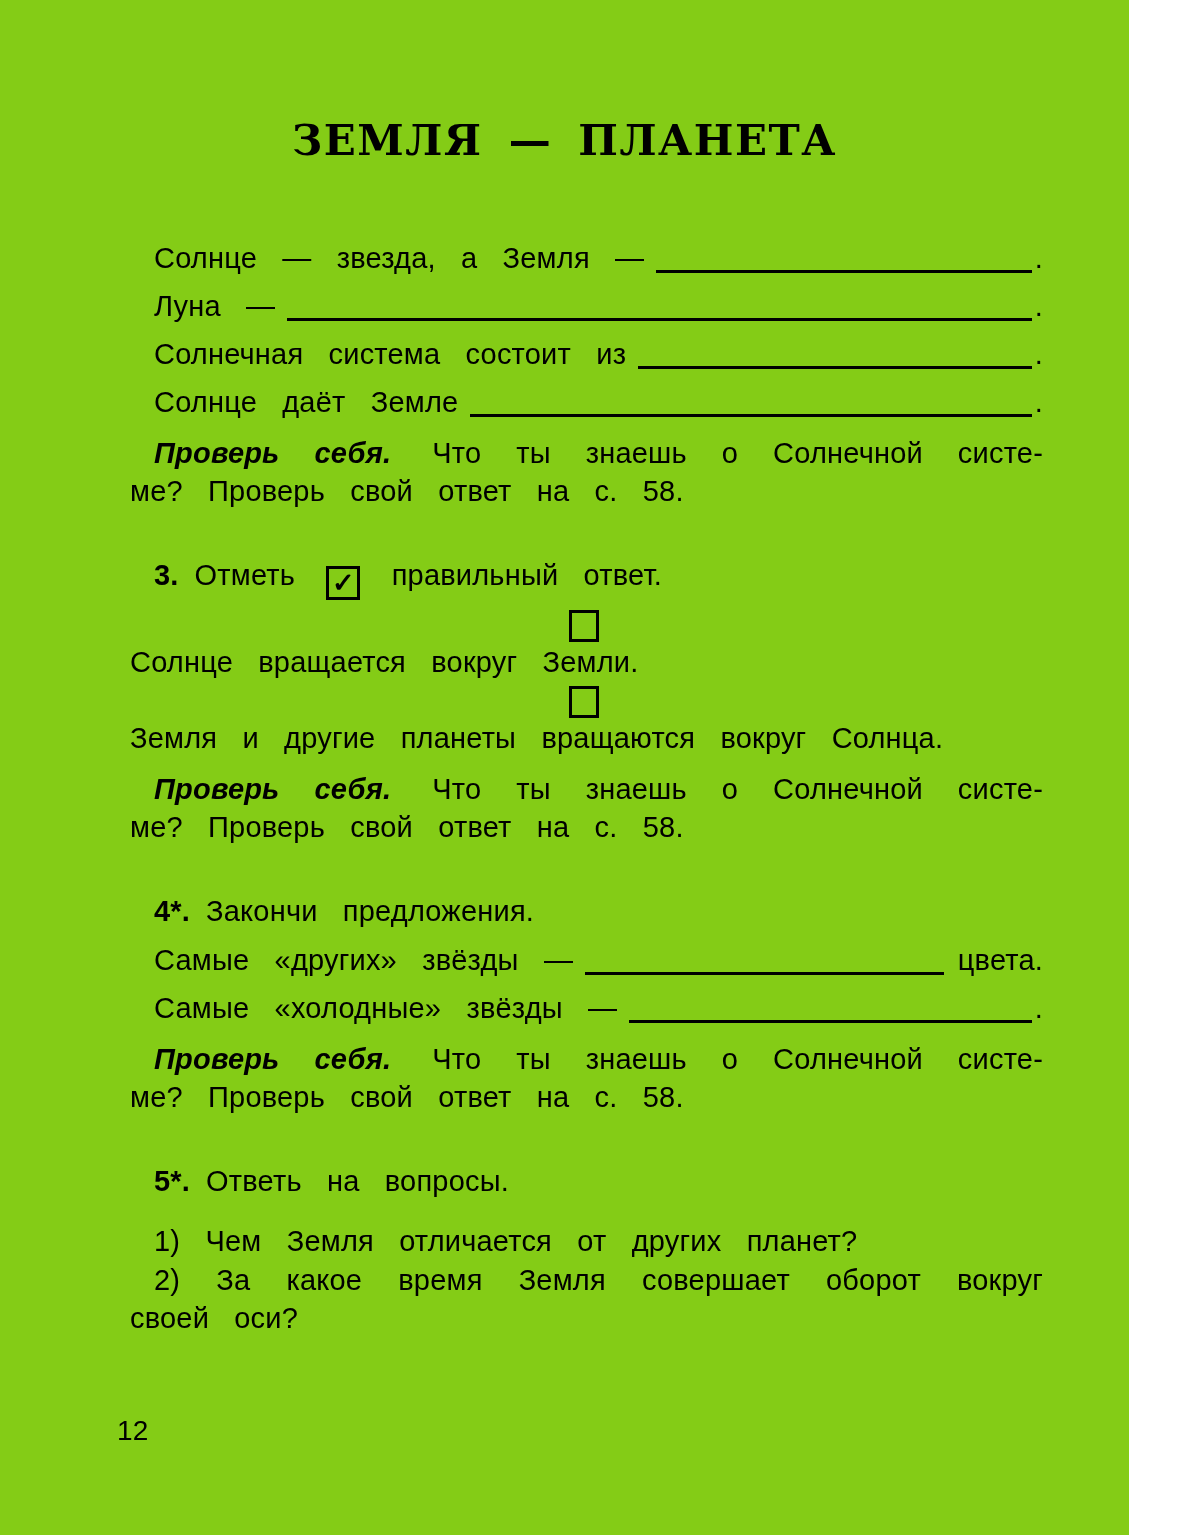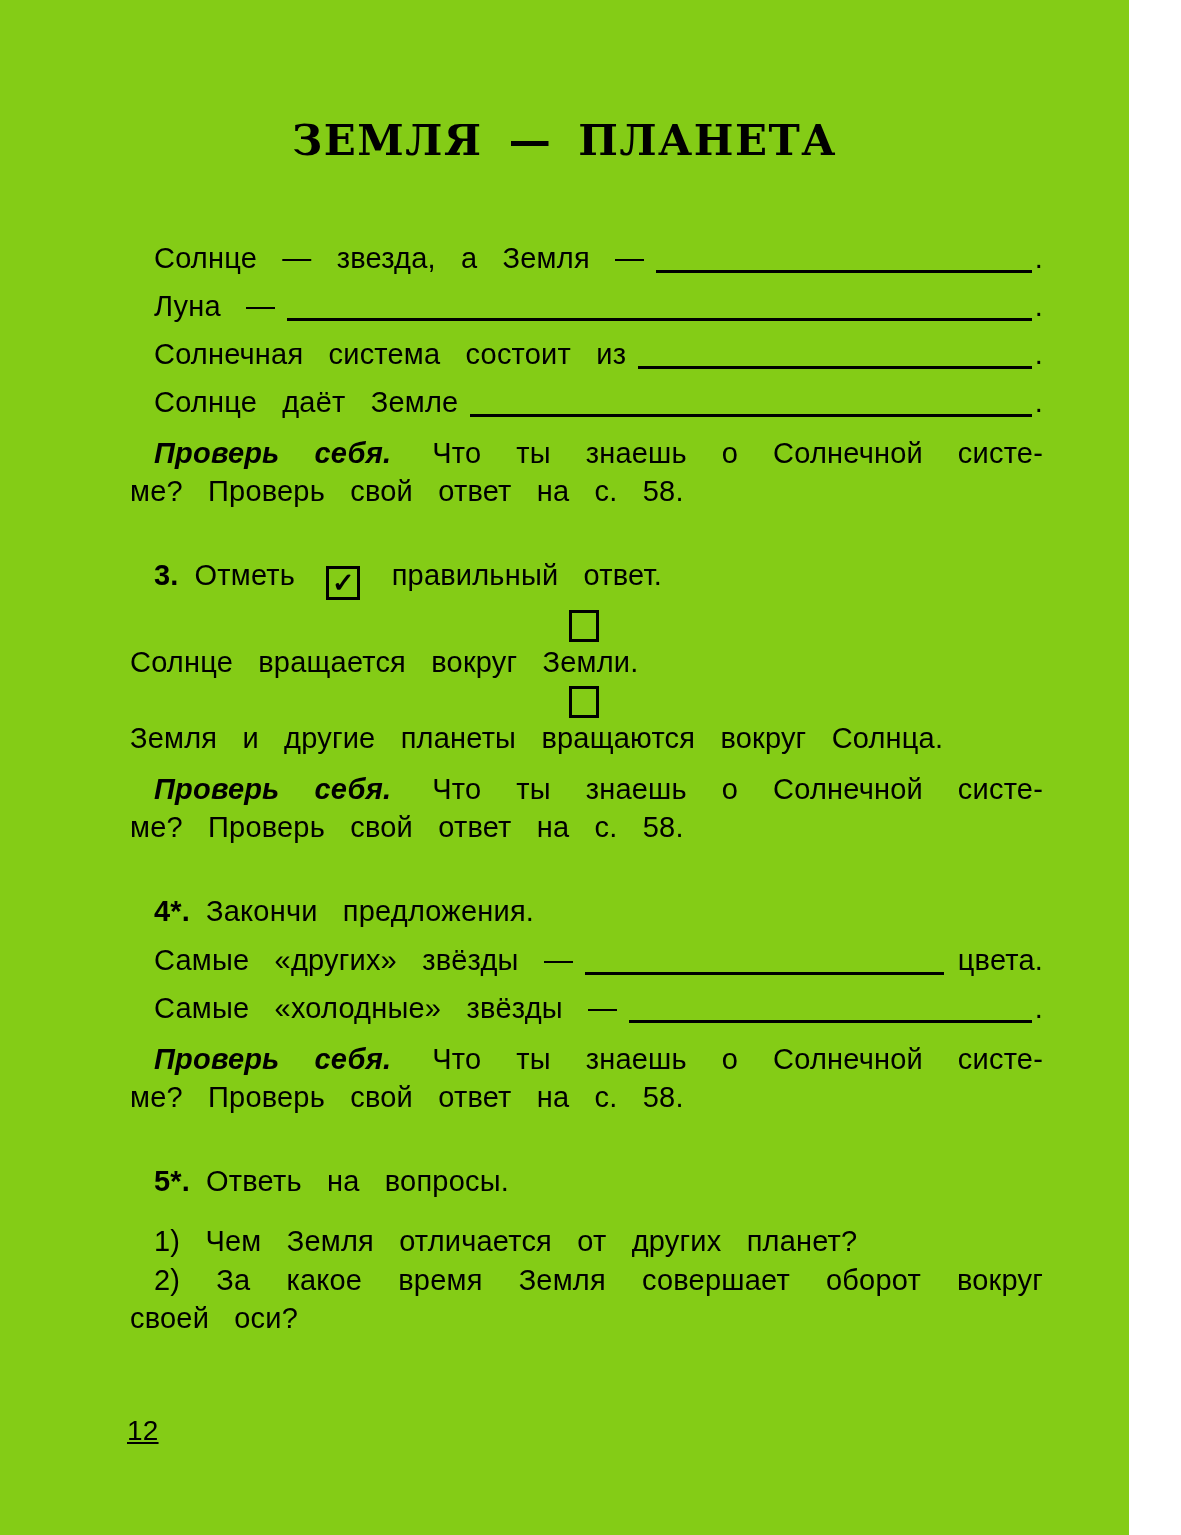--- a/index.html
+++ b/index.html
@@ -93,25 +93,24 @@
     flex-direction: column;
   }
   .option-row .cbox { flex: 0 0 auto; align-self: center; margin-right: 18px; margin-left: 13px; }
   .ex3-options { margin-top: 10px; }
 
   .questions { margin-top: 20px; }
   .qline { line-height: 39px; }
 
   .page-number {
     position: absolute;
-    left: 127px;
+    left: 117px;
     top: 1415px;
     font-size: 28px;
     font-weight: 400;
-    text-decoration: underline;
   }
 </style>
 </head>
 <body>
 
 <div class="page">
   <h1 class="title">ЗЕМЛЯ — ПЛАНЕТА</h1>
 
   <div class="content">
 

